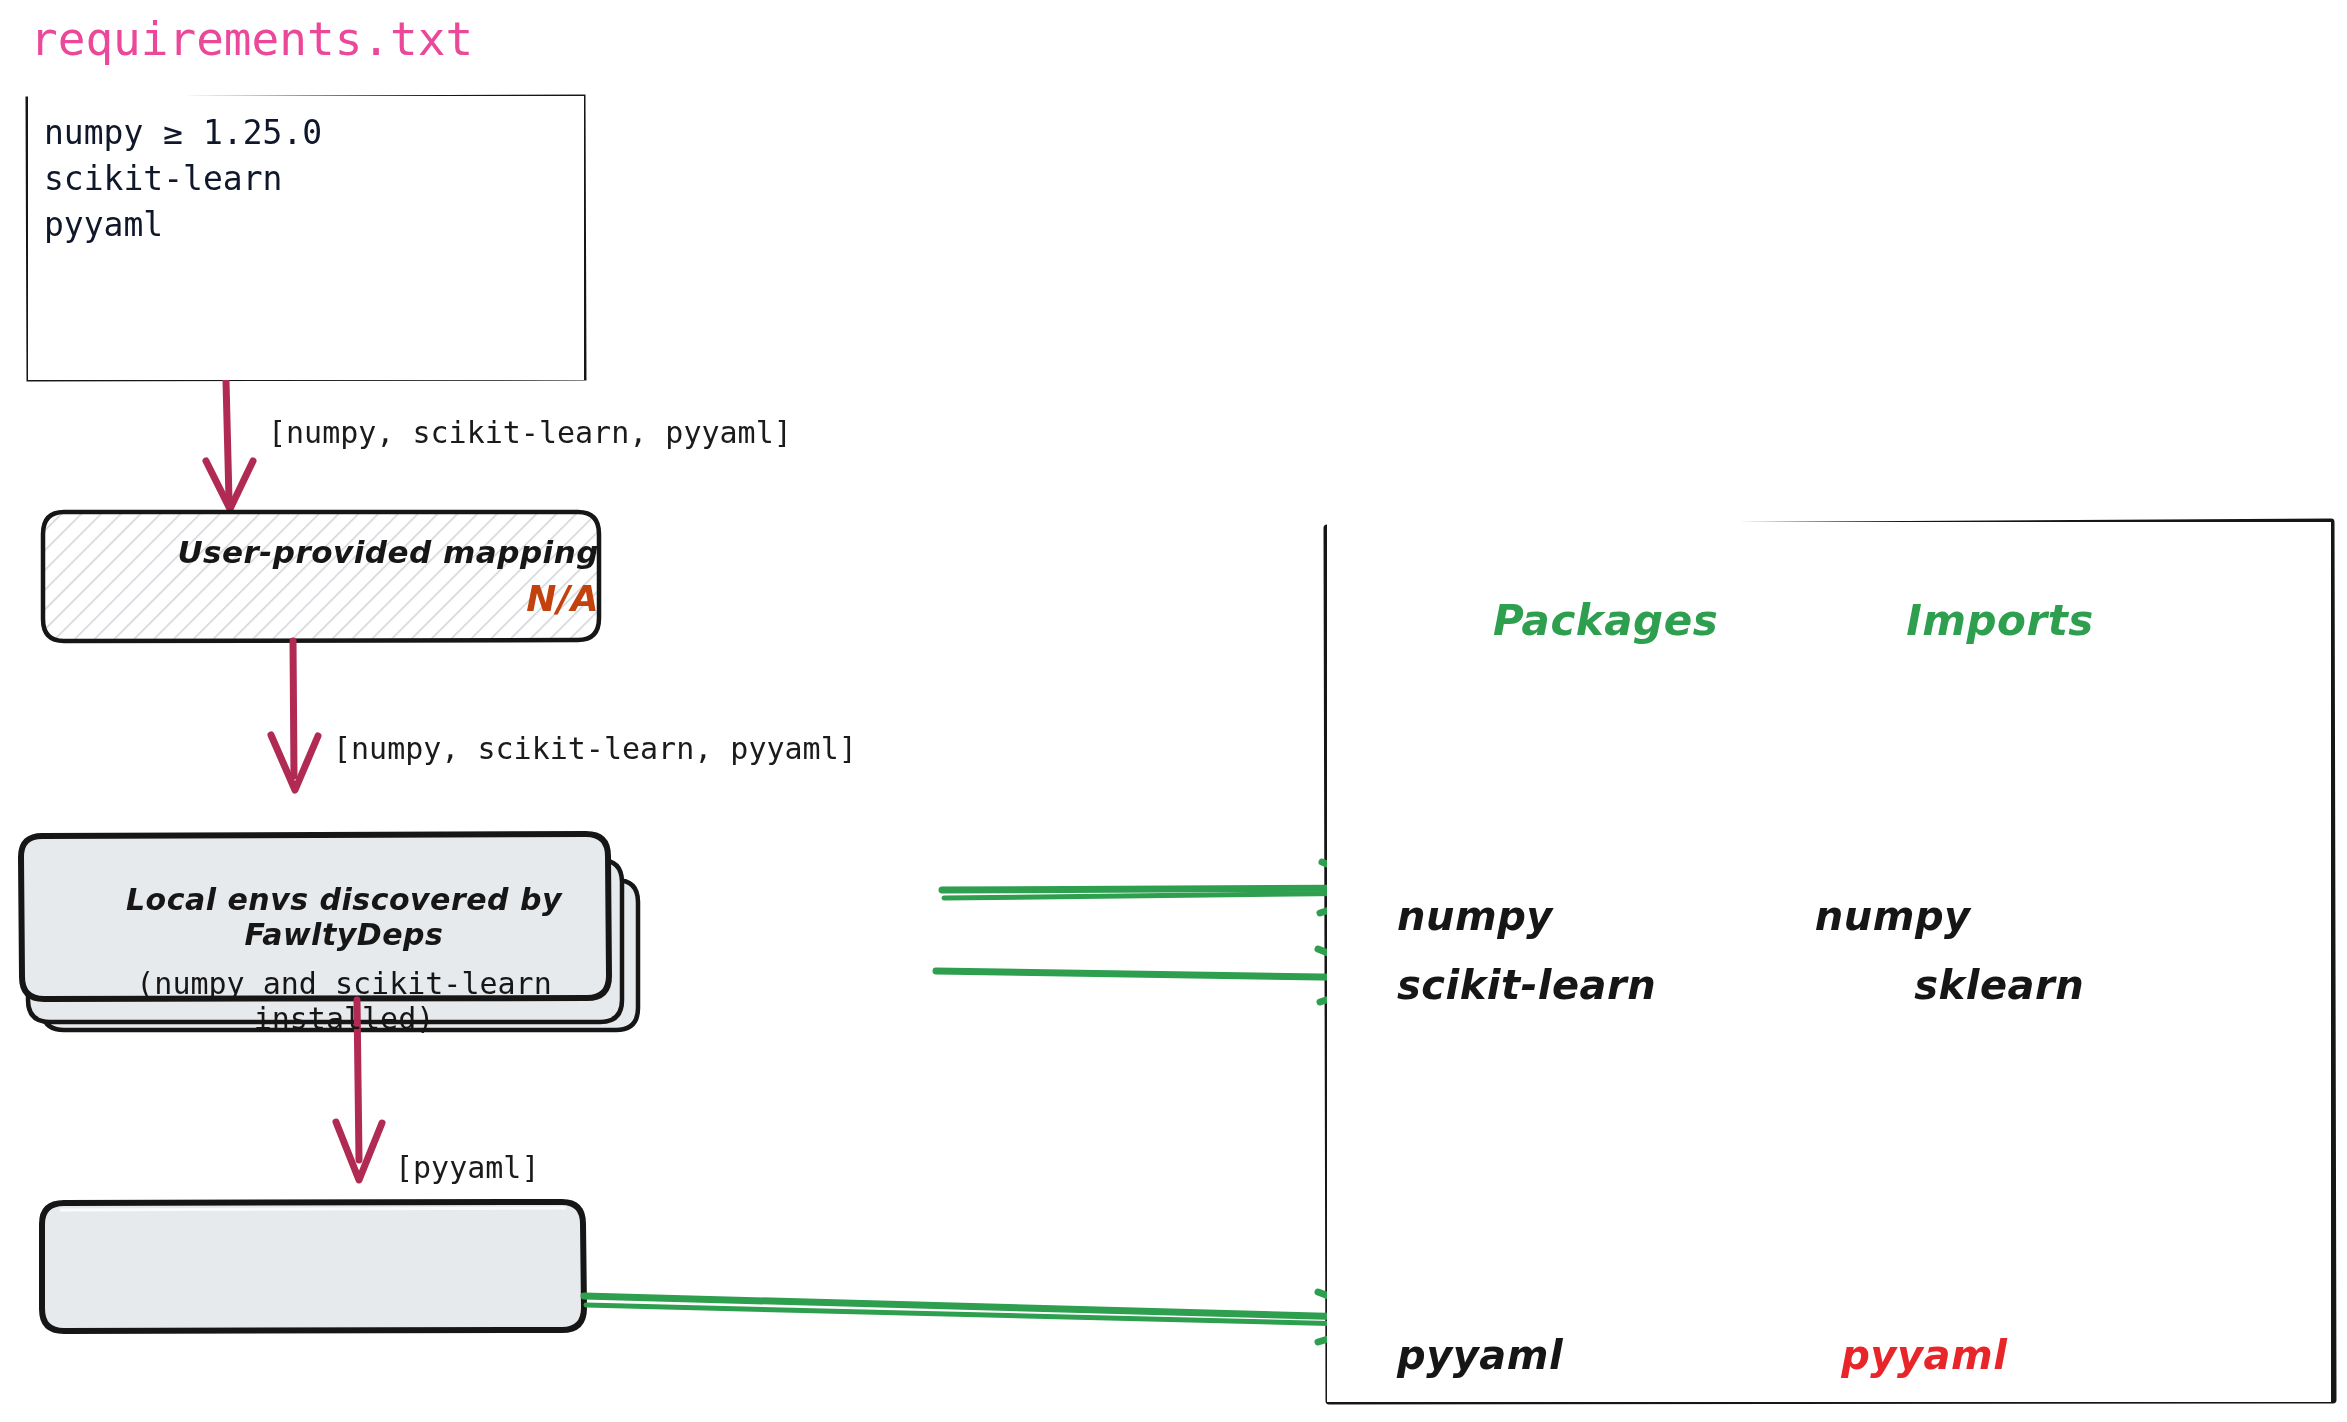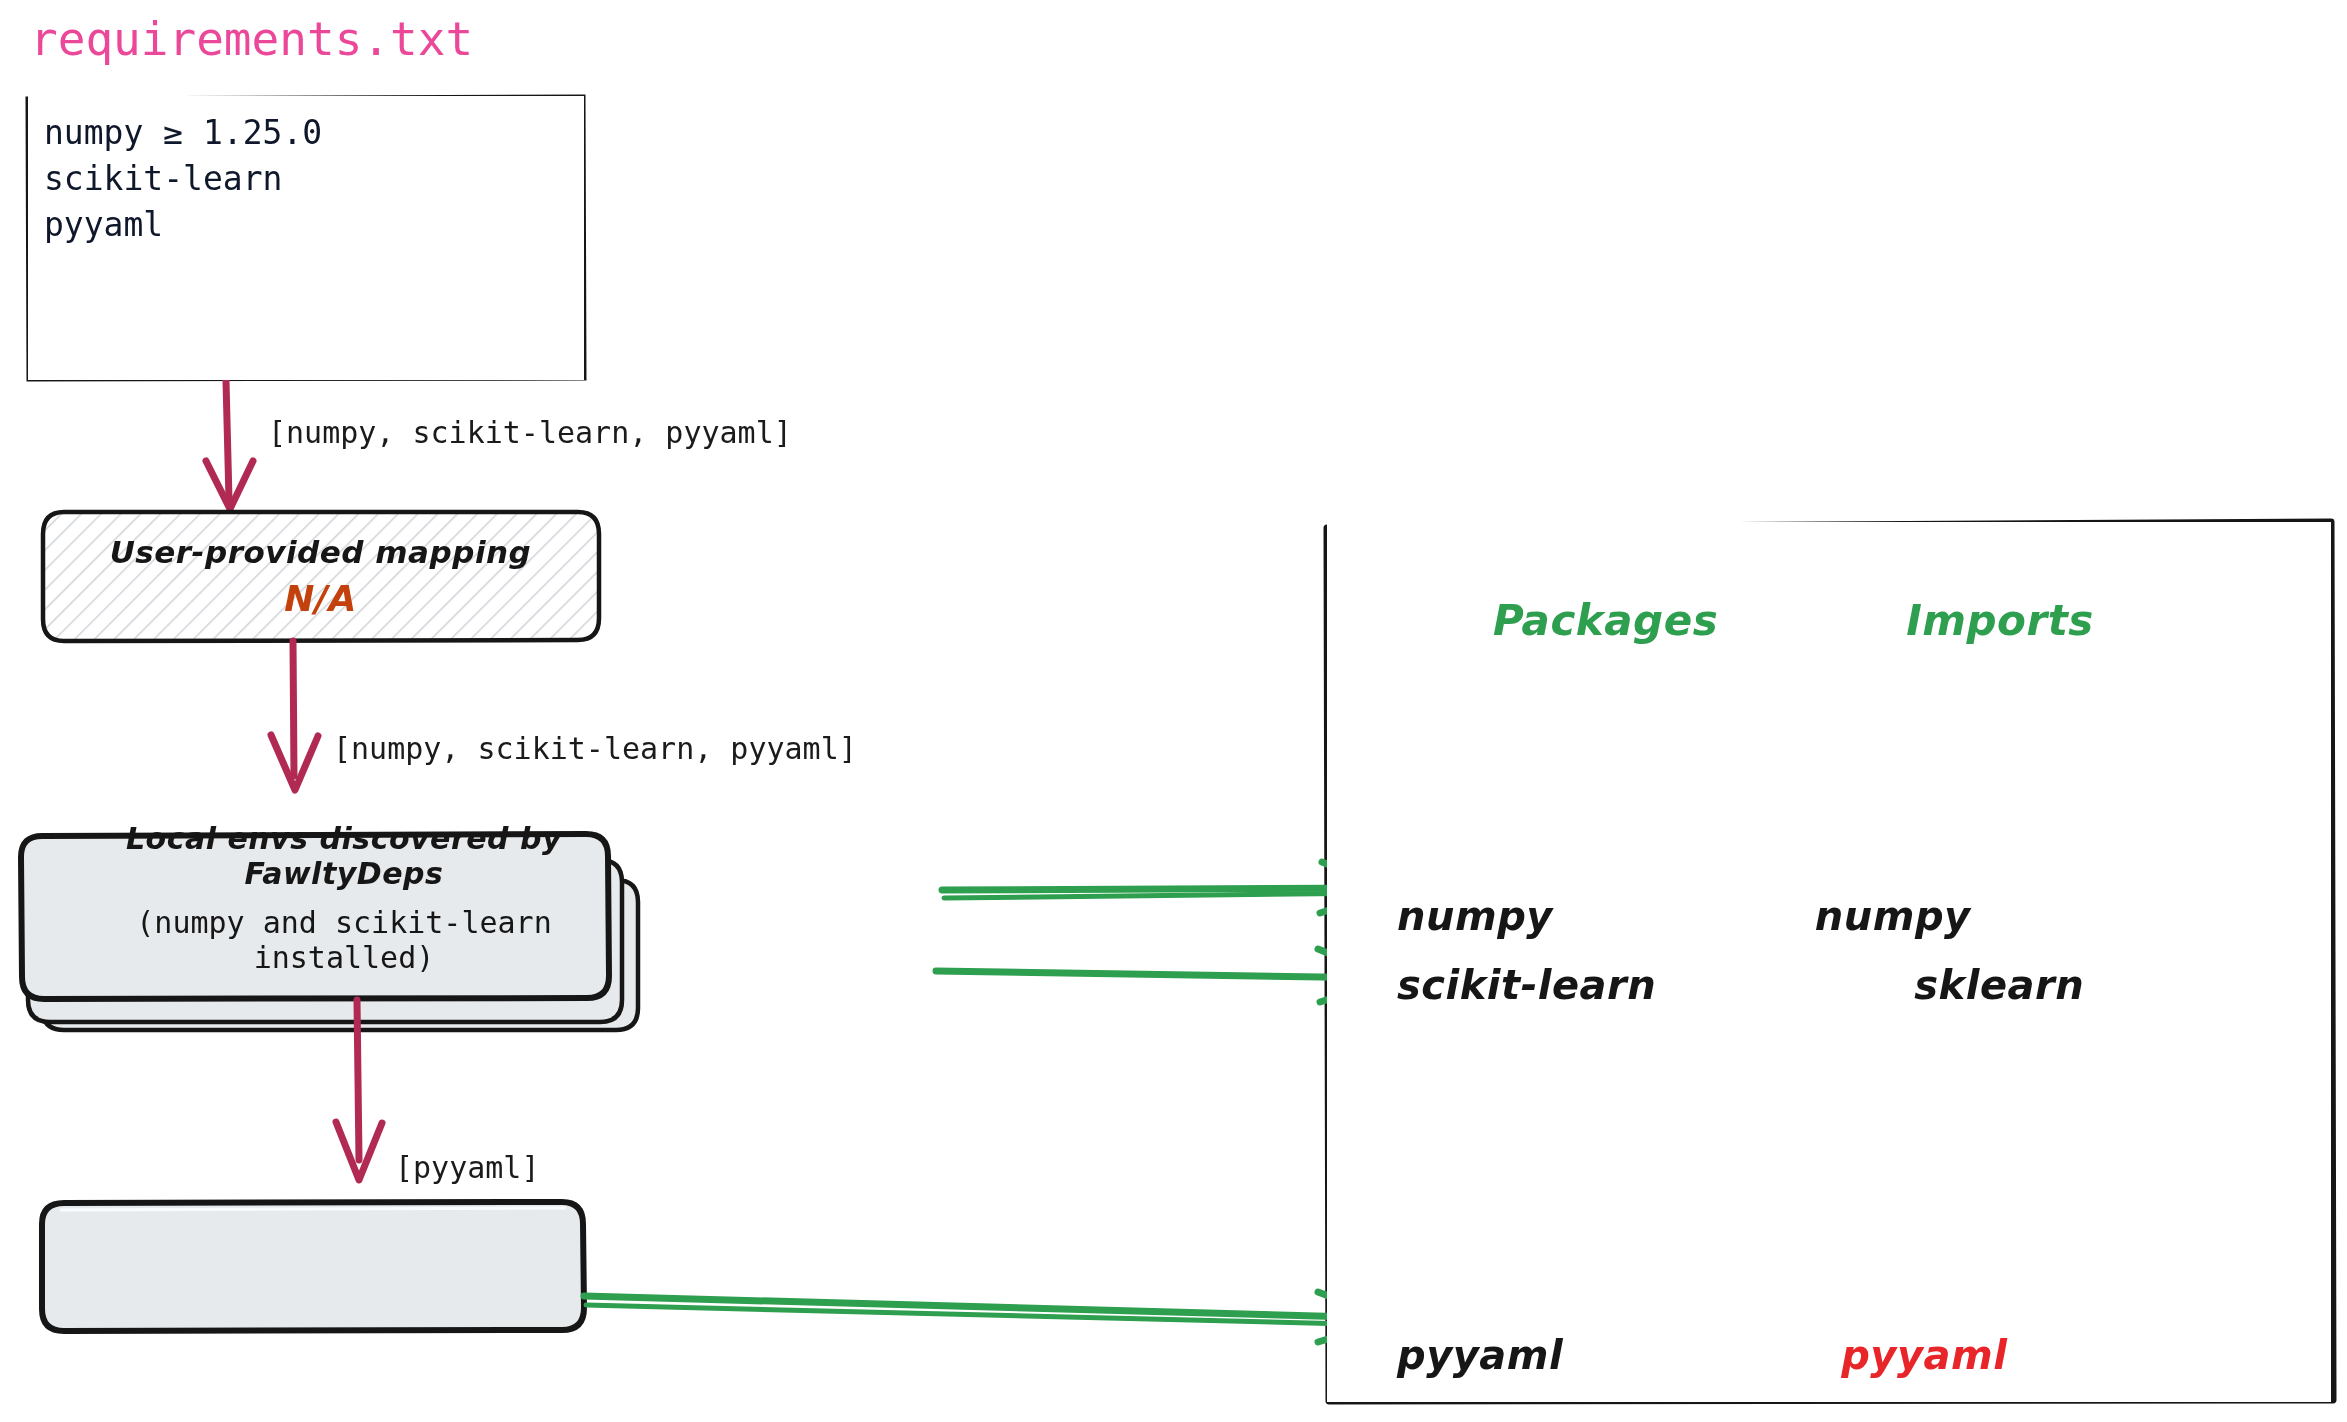--- a/index.html
+++ b/index.html
@@ -71,28 +71,28 @@
     pointer-events: none;
   }
 
   
   #node-user {
     left: 42px;
     top: 511px;
     width: 557px;
     height: 130px;
   }
-  #node-user .label-wrap { gap: 8px; }
+  #node-user .label-wrap { gap: 8px; align-items: flex-end; }
   .l-user-1 { font-size: 31px; color: #161616; }
   .l-user-2 { font-size: 36px; color: #c2410c; }
 
   
   #node-envs {
     left: 20px;
-    top: 807px;
+    top: 868px;
     width: 620px;
     height: 182px;
   }
   #node-envs .label-wrap {
     align-items: flex-start;
     justify-content: center;
     padding-left: 38px;
     gap: 14px;
     width: 572px;
   }

